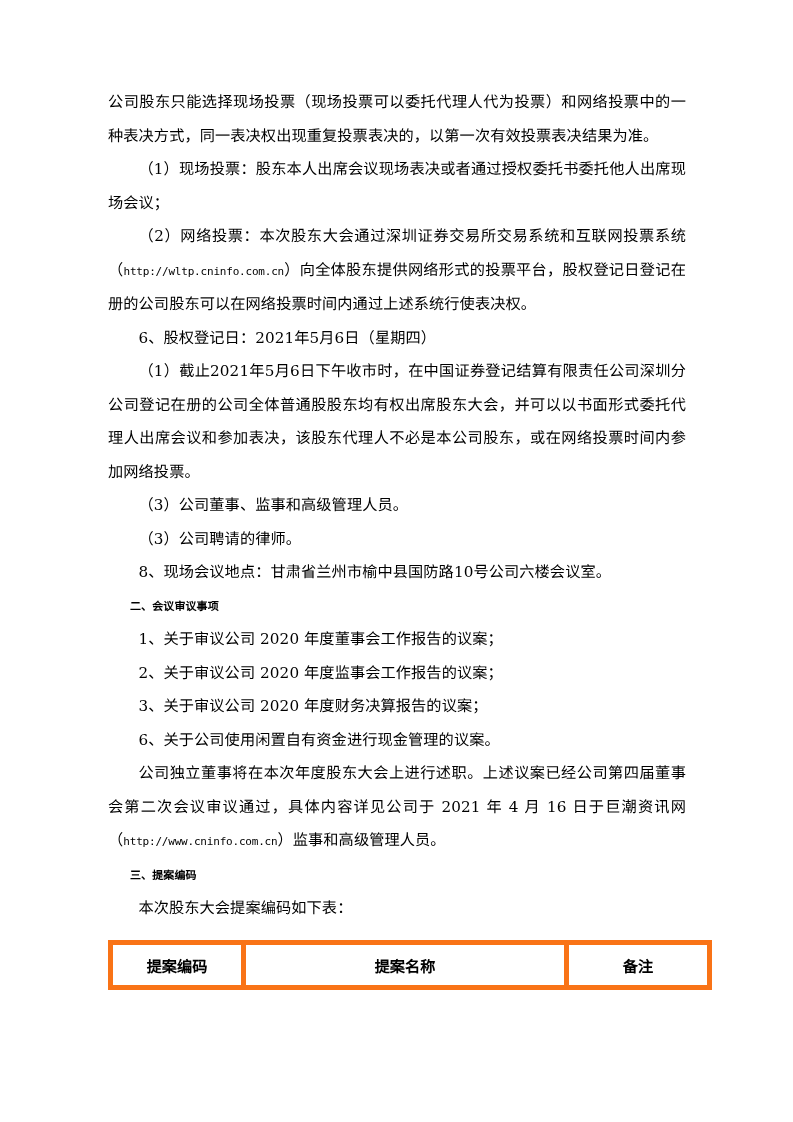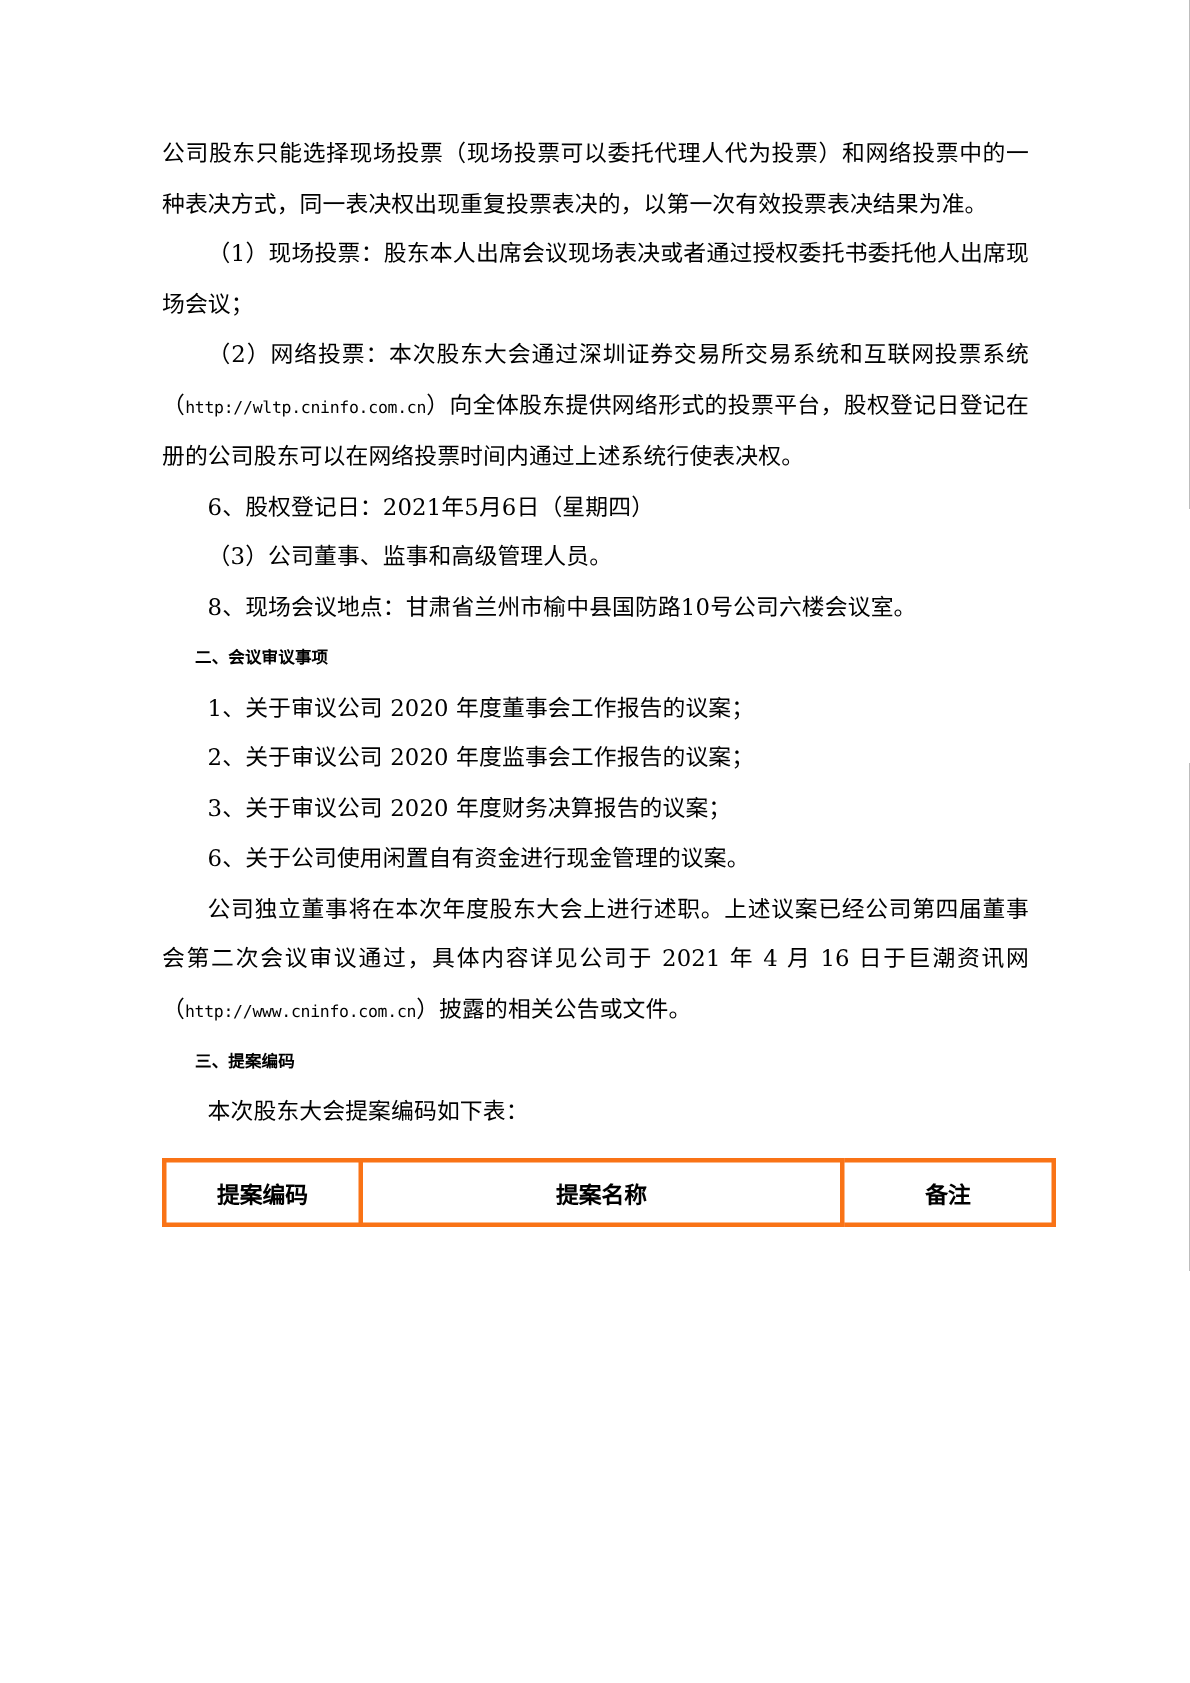--- a/index.html
+++ b/index.html
@@ -47,21 +47,21 @@
     text-indent: 2em;
     font-family: "DejaVu Sans", "Liberation Sans", sans-serif;
   }
   table.proposal {
     border-collapse: collapse;
     margin-top: 14px;
     width: 578px;
     table-layout: fixed;
   }
   table.proposal th {
-    border: 3px solid #f97316;
+    border: 5px solid #f97316;
     height: 38px;
     font-size: 15.2px;
     font-weight: bold;
     font-family: "DejaVu Sans", "Liberation Sans", sans-serif;
     text-align: center;
     vertical-align: middle;
   }
   .col1 { width: 126px; }
   .col2 { width: 316px; }
   .col3 { width: 136px; border-radius: 13px; }
@@ -74,34 +74,36 @@
 
     <p>公司股东只能选择现场投票（现场投票可以委托代理人代为投票）和网络投票中的一种表决方式，同一表决权出现重复投票表决的，以第一次有效投票表决结果为准。</p>
 
     <p class="indent2">（1）现场投票：股东本人出席会议现场表决或者通过授权委托书委托他人出席现场会议；</p>
 
     <p class="indent2"><span>（2）网络投票：本次股东大会通过深圳证券交易所交易系统和互联网投票系统（</span><span class="mono">http://wltp.cninfo.com.cn</span><span>）向全体股东提供网络形式的投票平台，股权登记日登记在册的公司股东可以在网络投票时间内通过上述系统行使表决权。</span></p>
 
     <p class="indent2">6、股权登记日：2021年5月6日（星期四）</p>
 
 
+    <p class="indent2">（1）截止2021年5月6日下午收市时，在中国证券登记结算有限责任公司深圳分公司登记在册的公司全体普通股股东均有权出席股东大会，并可以以书面形式委托代理人出席会议和参加表决，该股东代理人不必是本公司股东，或在网络投票时间内参加网络投票。</p>
 
     <p class="indent2">（3）公司董事、监事和高级管理人员。</p>
 
+    <p class="indent2">（3）公司聘请的律师。</p>
 
     <p class="indent2">8、现场会议地点：甘肃省兰州市榆中县国防路10号公司六楼会议室。</p>
 
     <p class="heading">二、会议审议事项</p>
 
     <p class="indent2">1、关于审议公司 2020 年度董事会工作报告的议案；</p>
     <p class="indent2">2、关于审议公司 2020 年度监事会工作报告的议案；</p>
     <p class="indent2">3、关于审议公司 2020 年度财务决算报告的议案；</p>
     <p class="indent2">6、关于公司使用闲置自有资金进行现金管理的议案。</p>
 
-    <p class="indent2"><span>公司独立董事将在本次年度股东大会上进行述职。上述议案已经公司第四届董事会第二次会议审议通过，具体内容详见公司于 2021 年 4 月 16 日于巨潮资讯网（</span><span class="mono">http://www.cninfo.com.cn</span><span>）披露的相关公告或文件。</span></p>
+    <p class="indent2"><span>公司独立董事将在本次年度股东大会上进行述职。上述议案已经公司第四届董事会第二次会议审议通过，具体内容详见公司于 2021 年 4 月 16 日于巨潮资讯网（</span><span class="mono">http://www.cninfo.com.cn</span><span>）监事和高级管理人员。</span></p>
 
     <p class="heading">三、提案编码</p>
 
     <p class="indent2">本次股东大会提案编码如下表：</p>
 
     <table class="proposal">
       <thead>
         <tr>
           <th class="col1">提案编码</th>
           <th class="col2">提案名称</th>

